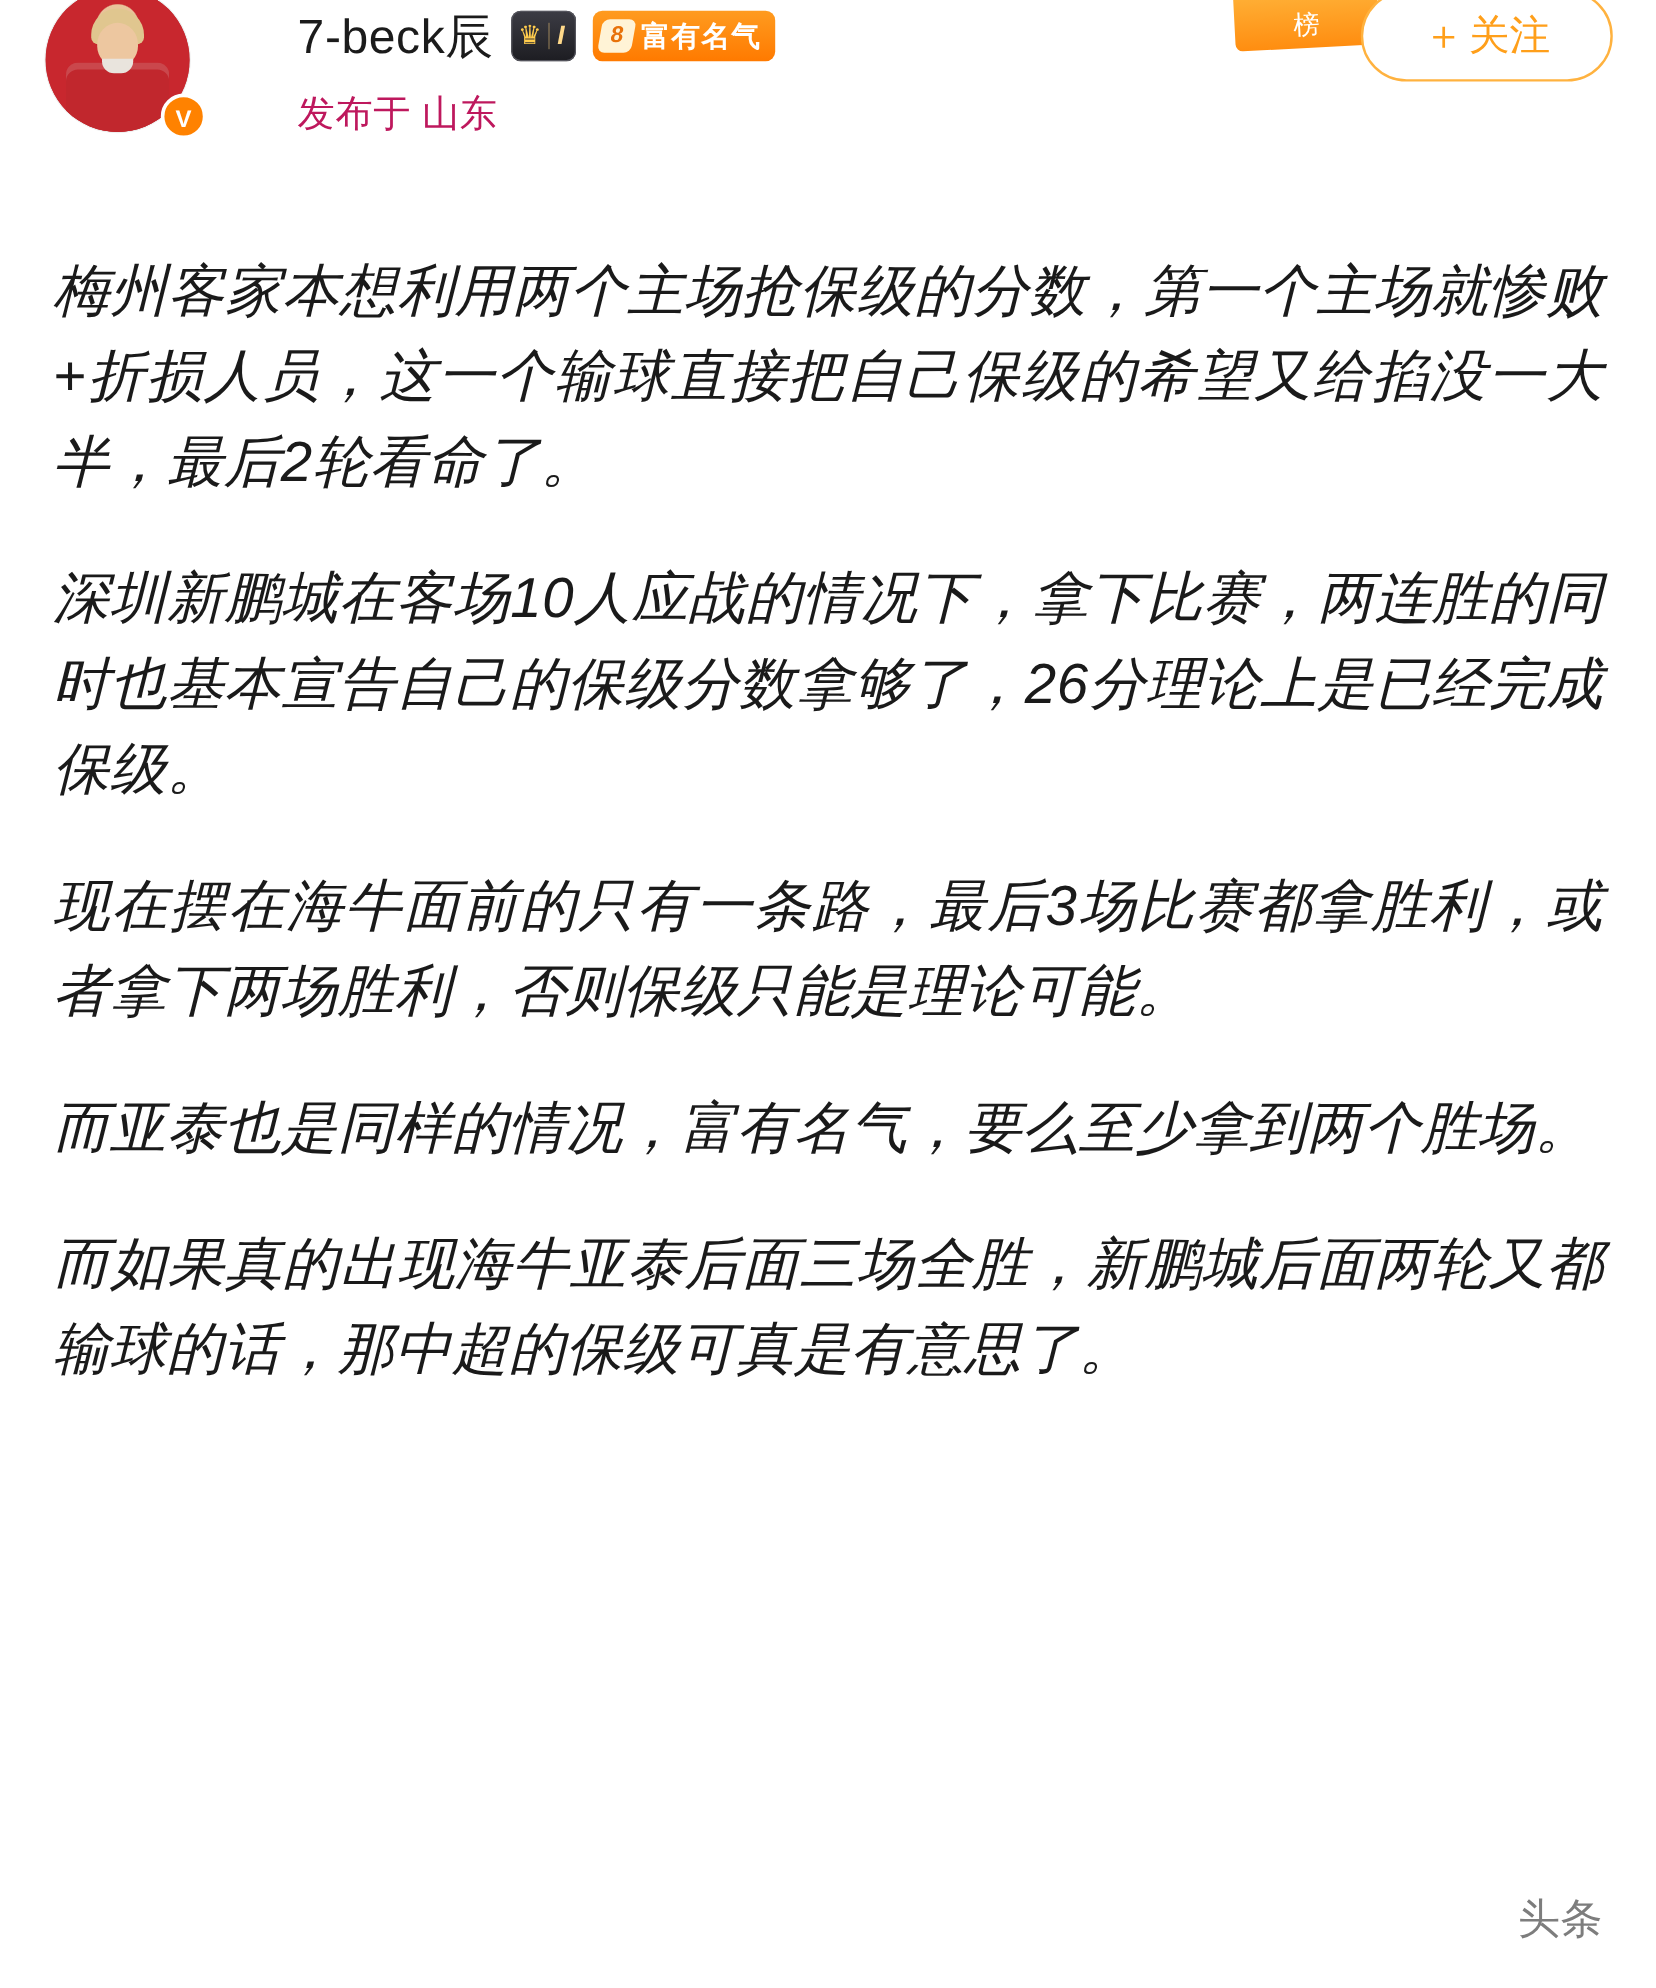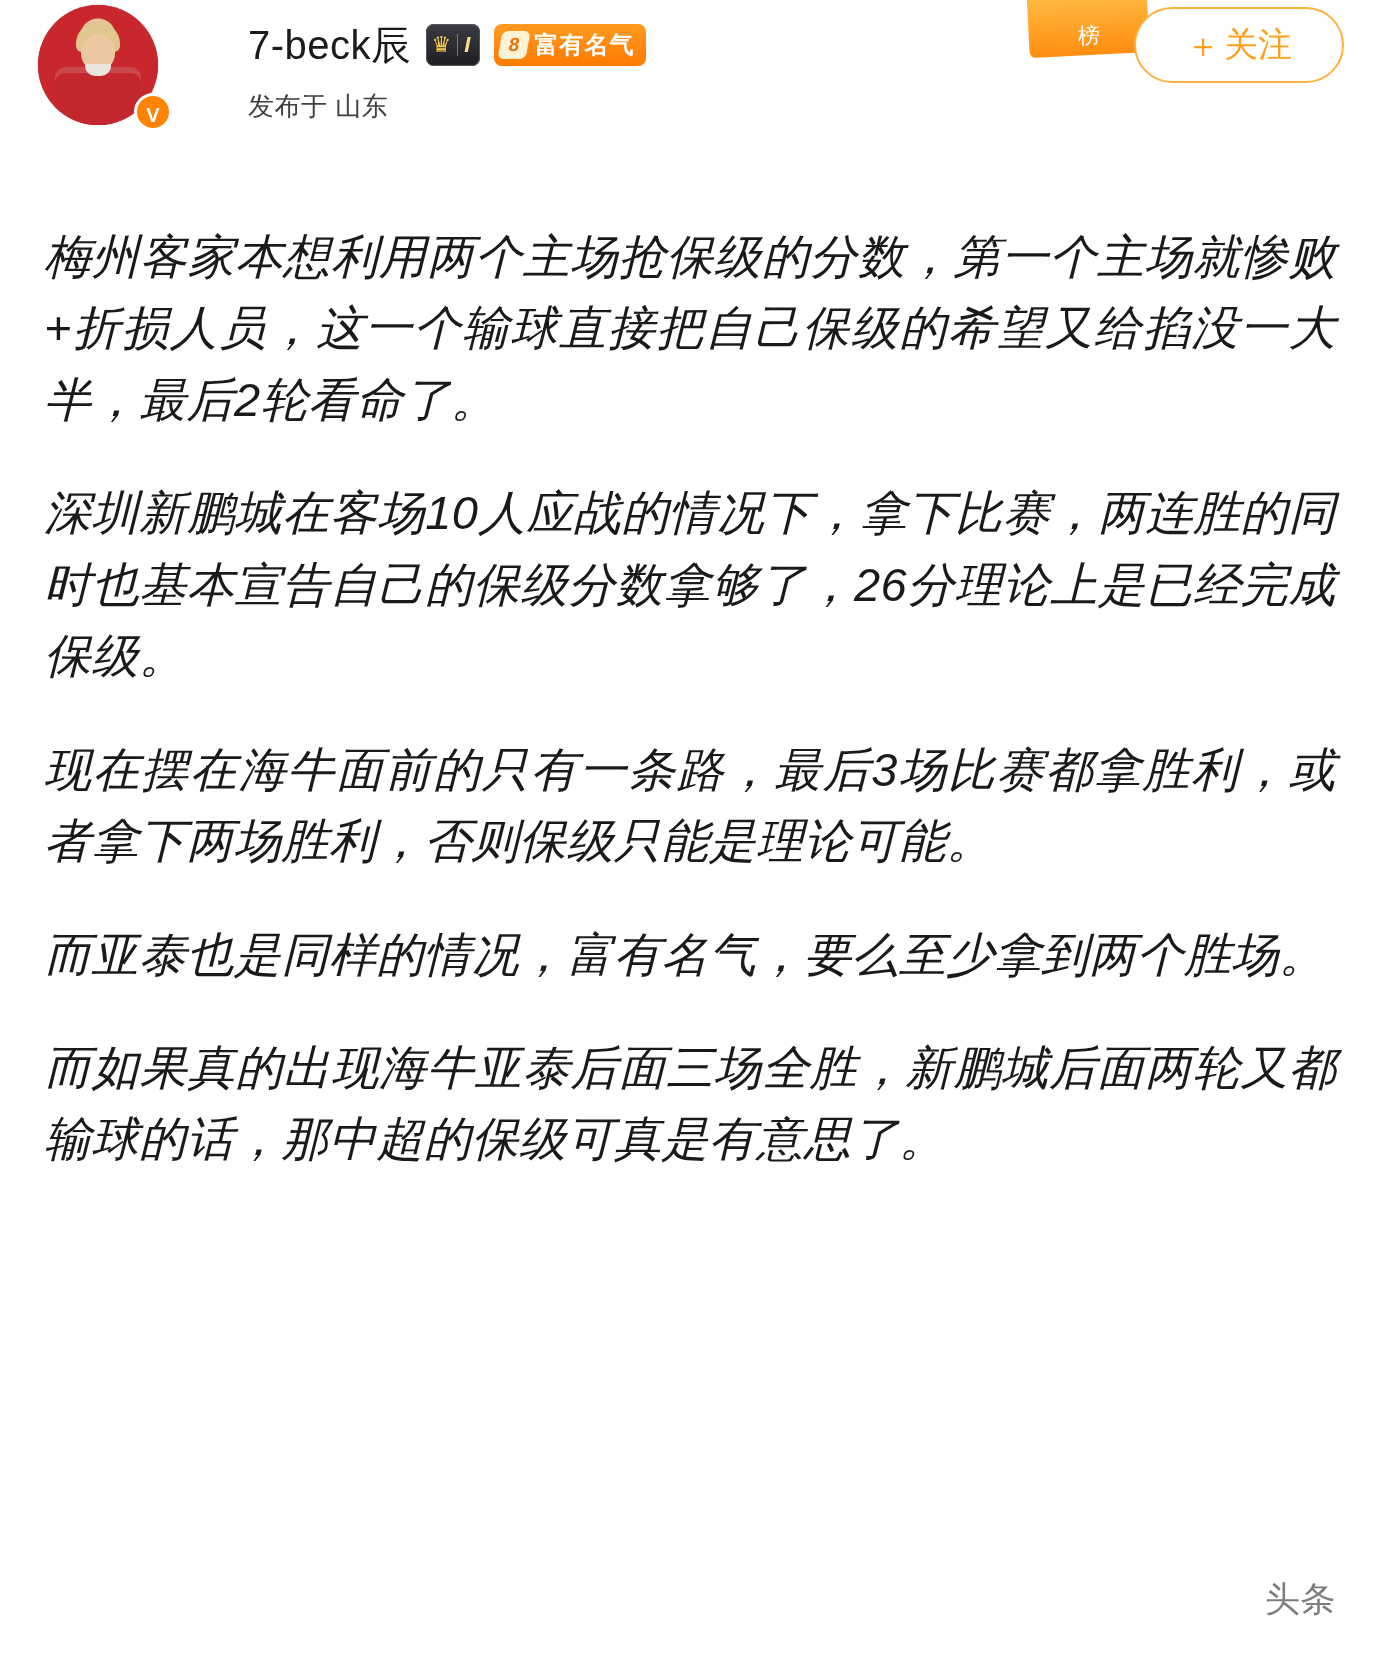--- a/index.html
+++ b/index.html
@@ -101,21 +101,20 @@
 
   .header-main {
     margin-left: 208px;
     padding-top: 0;
   }
   .name-row {
     display: flex;
     align-items: center;
     height: 60px;
     gap: 14px;
-    margin-top: 15px;
   }
   .username {
     font-size: 40px;
     color: #1b1b1b;
     font-weight: 500;
     letter-spacing: 0.5px;
     white-space: nowrap;
   }
   .badge-level {
     display: inline-flex;
@@ -178,22 +177,22 @@
     color: #9a9a9a;
     margin-top: 20px;
     letter-spacing: 0.5px;
     display: flex;
     gap: 36px;
     align-items: baseline;
   }
   .meta-row .time { color: #9a9a9a; }
   .meta-row .role { color: #9a9a9a; }
   .location-row {
-    font-size: 26px;
-    color: #404040;
+    font-size: 31px;
+    color: #be185d;
     margin-top: 14px;
     letter-spacing: 0.5px;
   }
 
   .follow-btn {
     position: absolute;
     right: 36px;
     top: -8px;
     min-width: 210px;
     height: 76px;

